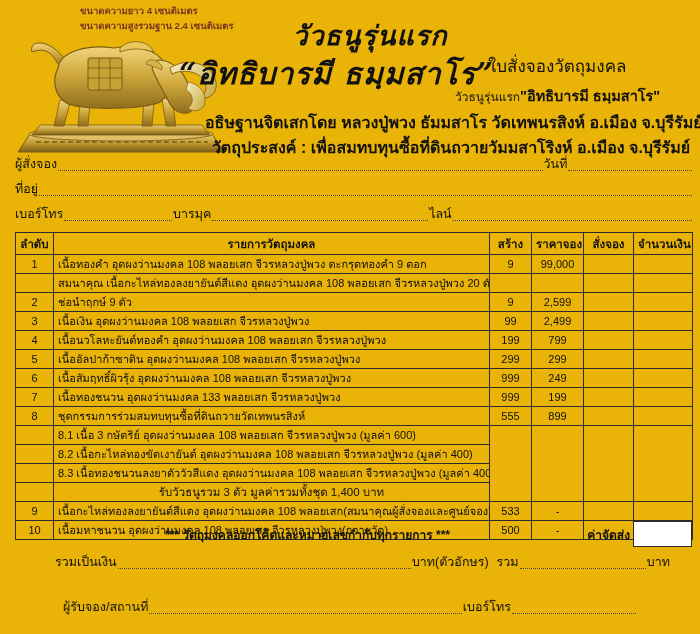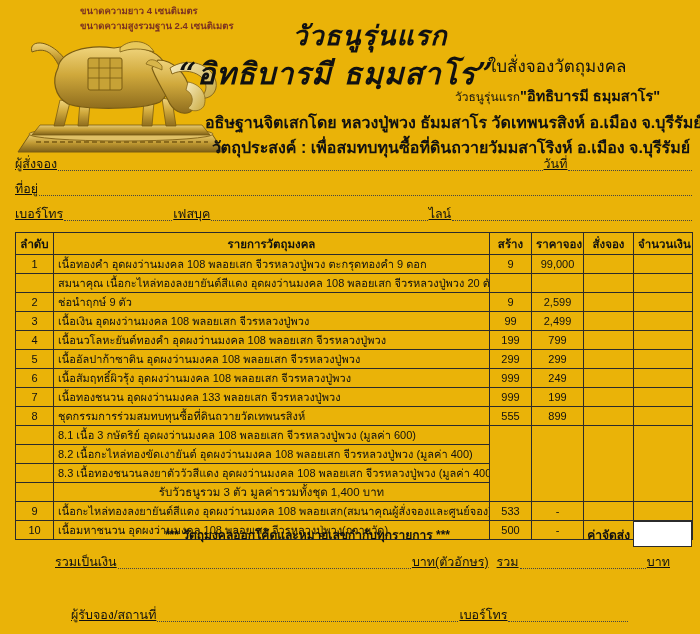--- a/index.html
+++ b/index.html
@@ -31,21 +31,21 @@
   .order-sub   { position:absolute; left:455px; top:84px; font-size:12px; white-space:nowrap; }
   .order-sub b { font-size:14.5px; }
   .blessing, .purpose {
     position:absolute; left:205px; width:492px; text-align:center;
     font-weight:bold; font-size:16px; white-space:nowrap;
   }
   .blessing { top:110px; }
   .purpose  { top:135px; }
   
   .form-lines { position:absolute; left:15px; top:158px; width:678px; font-size:12.5px; }
-  .fline { display:flex; align-items:flex-end; height:16px; margin-bottom:9px;text-decoration:underline; }
+  .fline { display:flex; align-items:flex-end; height:16px; margin-bottom:9px; }
   .fline .lbl { white-space:nowrap; }
   .dots { border-bottom:1.5px dotted #444; margin:0 1px 3px 1px; }
   
   .order-table {
     position:absolute; left:15px; top:232px; width:677px;
     border-collapse:collapse; table-layout:fixed; font-size:11px;
   }
   .order-table th, .order-table td {
     border:1px solid #2b2b2b; padding:0 4px; height:17px;
     overflow:hidden; white-space:nowrap; vertical-align:middle;
@@ -141,21 +141,21 @@
       <span class="lbl">วันที่</span>
       <span class="dots" style="flex:1.25"></span>
     </div>
     <div class="fline">
       <span class="lbl">ที่อยู่</span>
       <span class="dots" style="flex:1"></span>
     </div>
     <div class="fline">
       <span class="lbl">เบอร์โทร</span>
       <span class="dots" style="flex:1.15"></span>
-      <span class="lbl">เฟสบุค</span>
+      <span class="lbl">บารมุค</span>
       <span class="dots" style="flex:2.3"></span>
       <span class="lbl">ไลน์</span>
       <span class="dots" style="flex:2.55"></span>
     </div>
   </div>
 
   <table class="order-table">
     <colgroup>
       <col style="width:38px">
         <col style="width:436px">
@@ -297,21 +297,21 @@
       <span class="lbl">รวมเป็นเงิน</span>
       <span class="dots" style="flex:3.6"></span>
       <span class="lbl">บาท(ตัวอักษร)</span>
       <span class="lbl" style="margin-left:8px">รวม</span>
       <span class="dots" style="flex:1.55"></span>
       <span class="lbl">บาท</span>
     </div>
   </div>
 
   <div class="receiver-line">
-    <div class="fline" style="margin:16px">
+    <div class="fline" style="margin:8px">
       <span class="lbl">ผู้รับจอง/สถานที่</span>
       <span class="dots" style="flex:3.4"></span>
       <span class="lbl">เบอร์โทร</span>
       <span class="dots" style="flex:1.35"></span>
     </div>
   </div>
 
 </div>
 
 </body></html>

